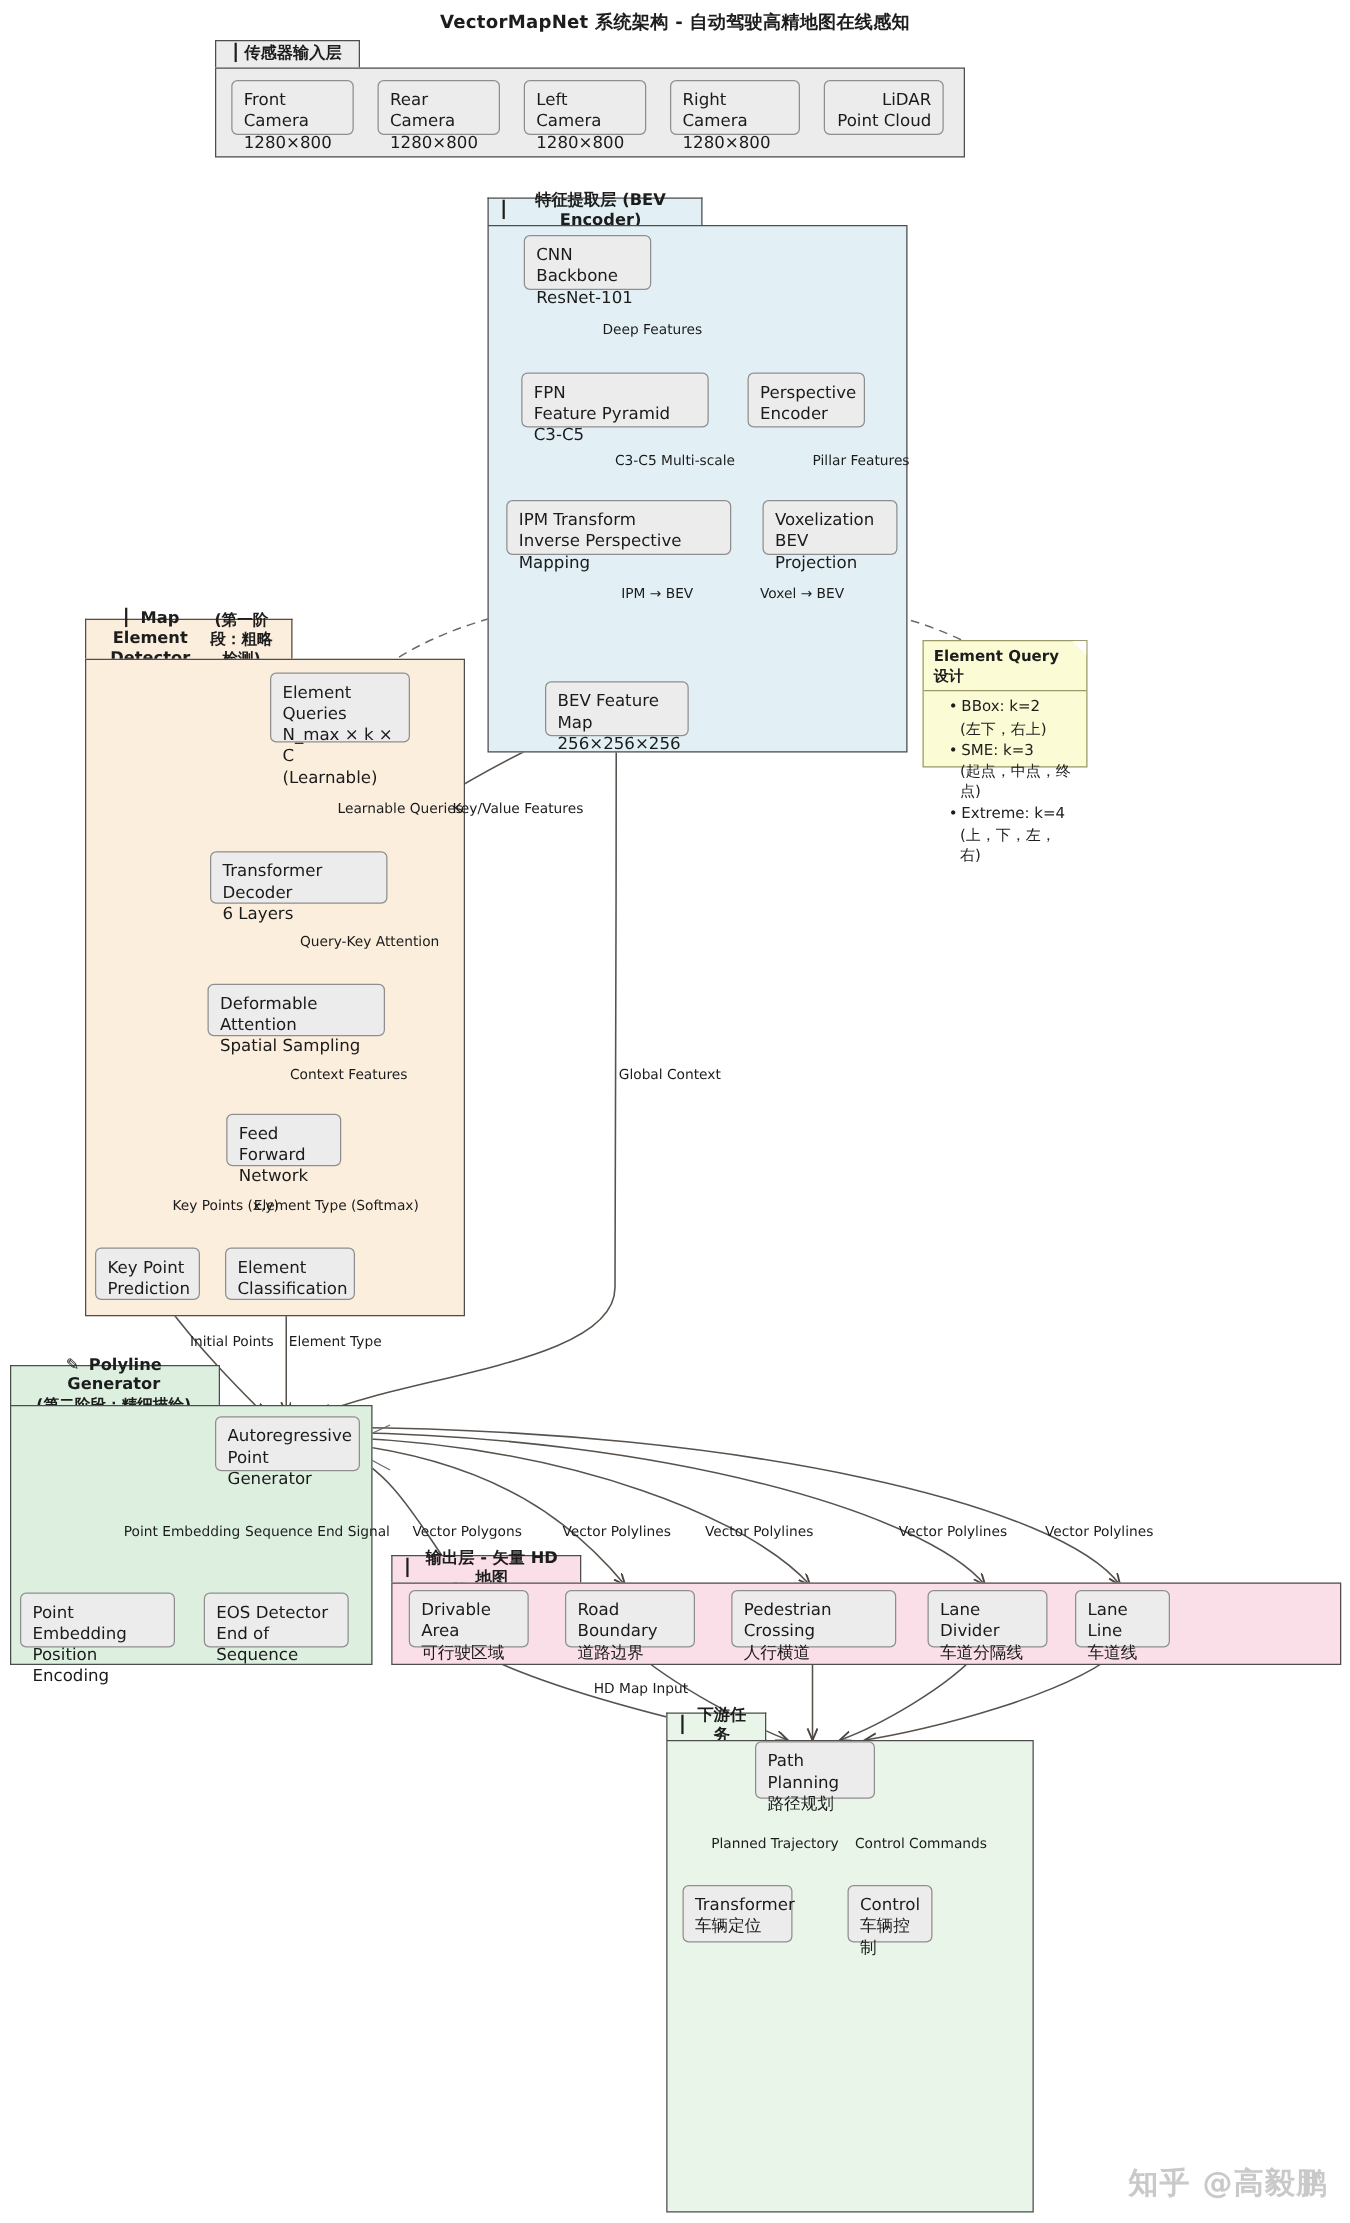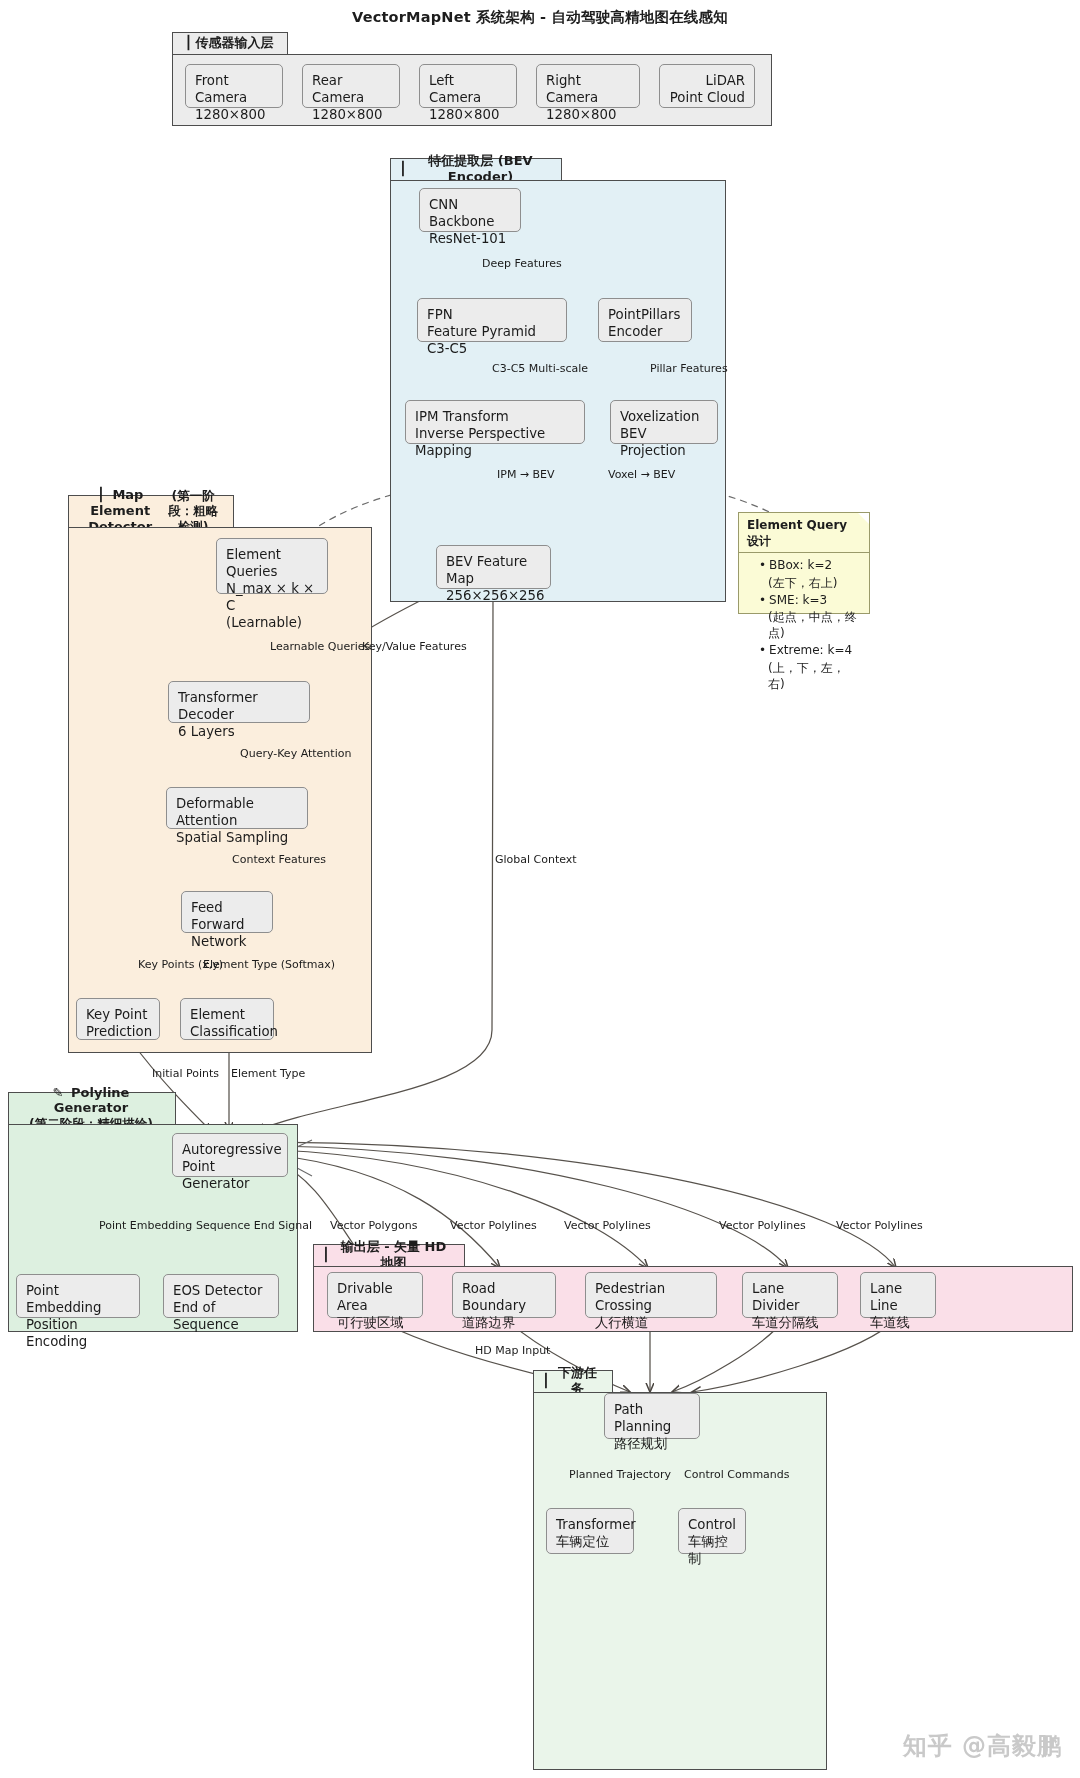--- a/index.html
+++ b/index.html
@@ -150,21 +150,21 @@
 
   <div class="node" style="left:419px;top:188px;width:102px;height:44px;">
     <div>CNN Backbone</div>
     <div>ResNet-101</div>
   </div>
   <div class="node" style="left:417px;top:298px;width:150px;height:44px;">
     <div>FPN</div>
     <div>Feature Pyramid C3-C5</div>
   </div>
   <div class="node" style="left:598px;top:298px;width:94px;height:44px;">
-    <div>PointPillars</div>
+    <div>Perspective</div>
     <div>Encoder</div>
   </div>
   <div class="node" style="left:405px;top:400px;width:180px;height:44px;">
     <div>IPM Transform</div>
     <div>Inverse Perspective Mapping</div>
   </div>
   <div class="node" style="left:610px;top:400px;width:108px;height:44px;">
     <div>Voxelization</div>
     <div>BEV Projection</div>
   </div>
@@ -217,21 +217,21 @@
     <div>Spatial Sampling</div>
   </div>
   <div class="node" style="left:181px;top:891px;width:92px;height:42px;">
     <div>Feed Forward</div>
     <div>Network</div>
   </div>
   <div class="node" style="left:76px;top:998px;width:84px;height:42px;">
     <div>Key Point</div>
     <div>Prediction</div>
   </div>
-  <div class="node" style="left:180px;top:998px;width:94px;height:42px;">
+  <div class="node" style="left:180px;top:998px;width:104px;height:42px;">
     <div>Element</div>
     <div>Classification</div>
   </div>
 
   <div class="elabel" style="left:238px;top:641px;margin-left:32px;">Learnable Queries</div>
   <div class="elabel" style="left:362px;top:641px;">Key/Value Features</div>
   <div class="elabel" style="left:240px;top:748px;">Query-Key Attention</div>
   <div class="elabel" style="left:232px;top:854px;">Context Features</div>
   <div class="elabel" style="left:138px;top:959px;">Key Points (x,y)</div>
   <div class="elabel" style="left:203px;top:959px;">Element Type (Softmax)</div>

